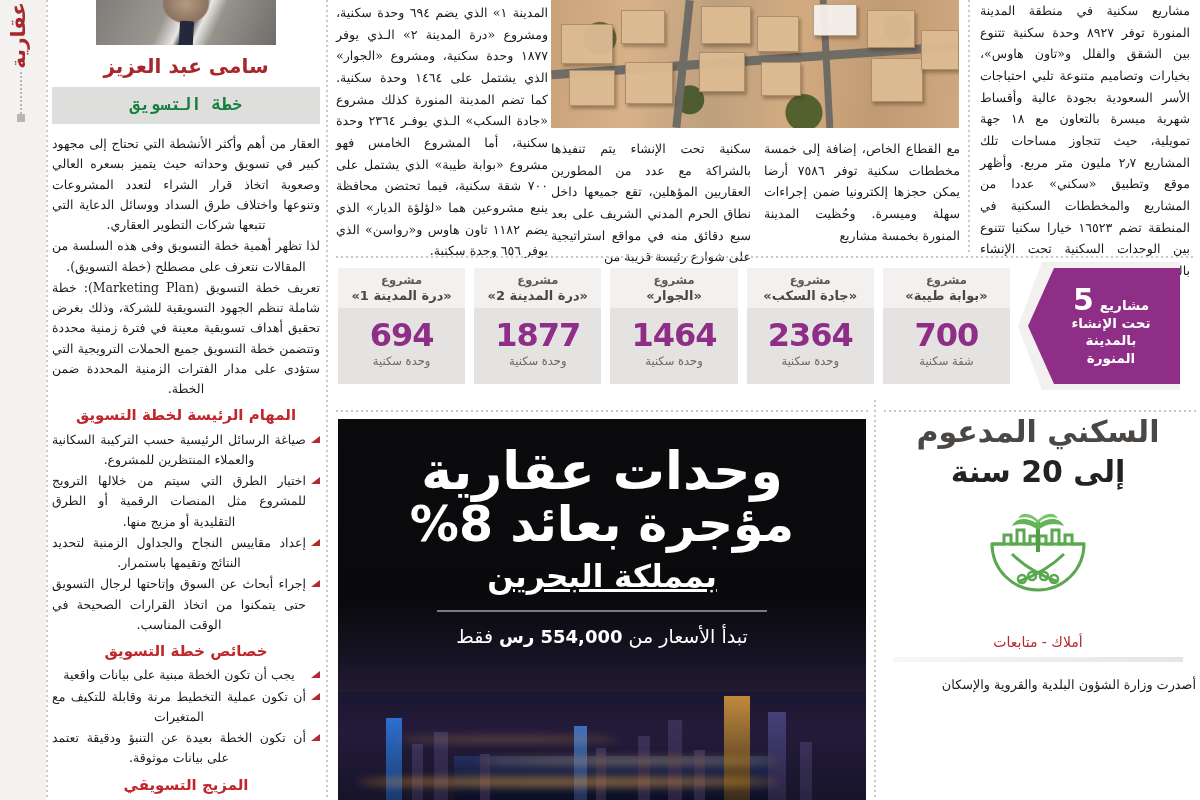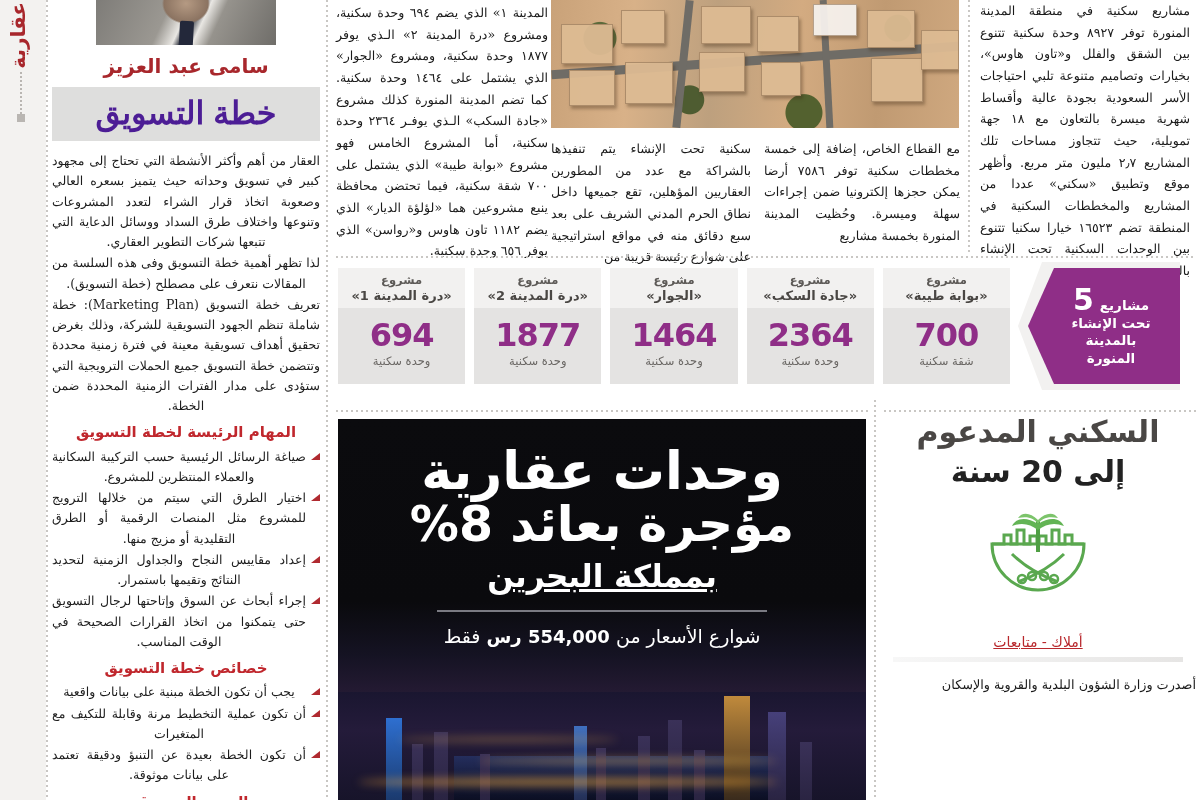--- a/index.html
+++ b/index.html
@@ -62,22 +62,22 @@
   .author {
     text-align: center; color: #a8272c; font-weight: bold;
     font-size: 20px; margin-top: 9px;
     font-family: "DejaVu Sans", sans-serif;
   }
   .title-band {
     margin-top: 9px; background: #dededd; padding: 7px 4px 9px;
     text-align: center;
   }
   .title-band h1 {
-    font-size: 32px; font-weight: bold; color: #4c1d95;
-    font-family: Liberation Sans, sans-serif; letter-spacing: 0;
+    font-size: 17px; font-weight: bold; color: #15803d;
+    font-family: Liberation Mono, monospace; letter-spacing: 0;
   }
   .body-txt {
     margin-top: 10px; font-size: 12.5px; line-height: 1.62;
     color: #1c1c1c; text-align: justify; text-align-last: center;
     font-family: "DejaVu Serif", serif;
   }
   .body-txt p { margin-bottom: 1px; }
   .sub-h {
     color: #c0272d; font-weight: bold; font-size: 15px;
     text-align: center; margin: 4px 0 2px;
@@ -203,21 +203,21 @@
     font-size: 30px; line-height: 1.34;
     font-family:"DejaVu Sans", sans-serif;
   }
   .rlow-h .dark { color:#222; }
   .logo-wrap { margin-top: 18px; display:flex; flex-direction:column; align-items:center; }
   .min-name {
     margin-top: 6px; text-align:center; color:#3f7d46; font-weight:bold;
     font-size: 17px; line-height: 1.34; font-family:"DejaVu Sans", sans-serif;
   }
   .kicker { margin-top: 20px; text-align:center; color:#b8272c; font-size:14px;
-            font-family:"DejaVu Sans", sans-serif;text-decoration:underline; }
+            font-family:"DejaVu Sans", sans-serif; }
   .kicker-rule { margin: 7px auto 0; width: 290px; height: 5px;
                  background: linear-gradient(to left, #e6e5e4, #f7f7f7); }
   .rlow-body { margin-top: 12px; font-size: 12.8px; line-height:1.72;
                color:#1a1a1a; text-align: justify; font-family:"DejaVu Serif", serif; }
 </style>
 </head>
 <body>
 
 <div class="page">
 
@@ -357,21 +357,21 @@
   <div class="hdots" style="left:336px; top:410px; width:534px;"></div>
   <div class="hdots" style="left:884px; top:410px; width:312px;"></div>
   <div class="vdots" style="left:874px; top:400px; height:400px;"></div>
 
   <div class="ad">
     <div class="ad-h1">وحدات عقارية</div>
     <div class="ad-h2">مؤجرة بعائد 8%</div>
     <div class="ad-h3">بمملكة البحرين</div>
     <div class="ad-rule"></div>
     <div class="ad-price">
-      <span>شوارع الأسعار من</span>
+      <span>تبدأ الأسعار من</span>
       <b>554,000 رس</b>
       <span>فقط</span>
     </div>
     <div class="skyline">
       <div class="water"></div>
       <div class="tw" style="left:48px;  width:16px; height:82px; background:linear-gradient(to top,#1b3a6e,#2e6fd0);"></div>
       <div class="tw" style="left:74px;  width:11px; height:56px;"></div>
       <div class="tw" style="left:96px;  width:14px; height:68px;"></div>
       <div class="tw" style="left:142px; width:10px; height:46px;"></div>
       <div class="tw" style="left:236px; width:13px; height:74px; background:linear-gradient(to top,#243057,#3f6fbf);"></div>

